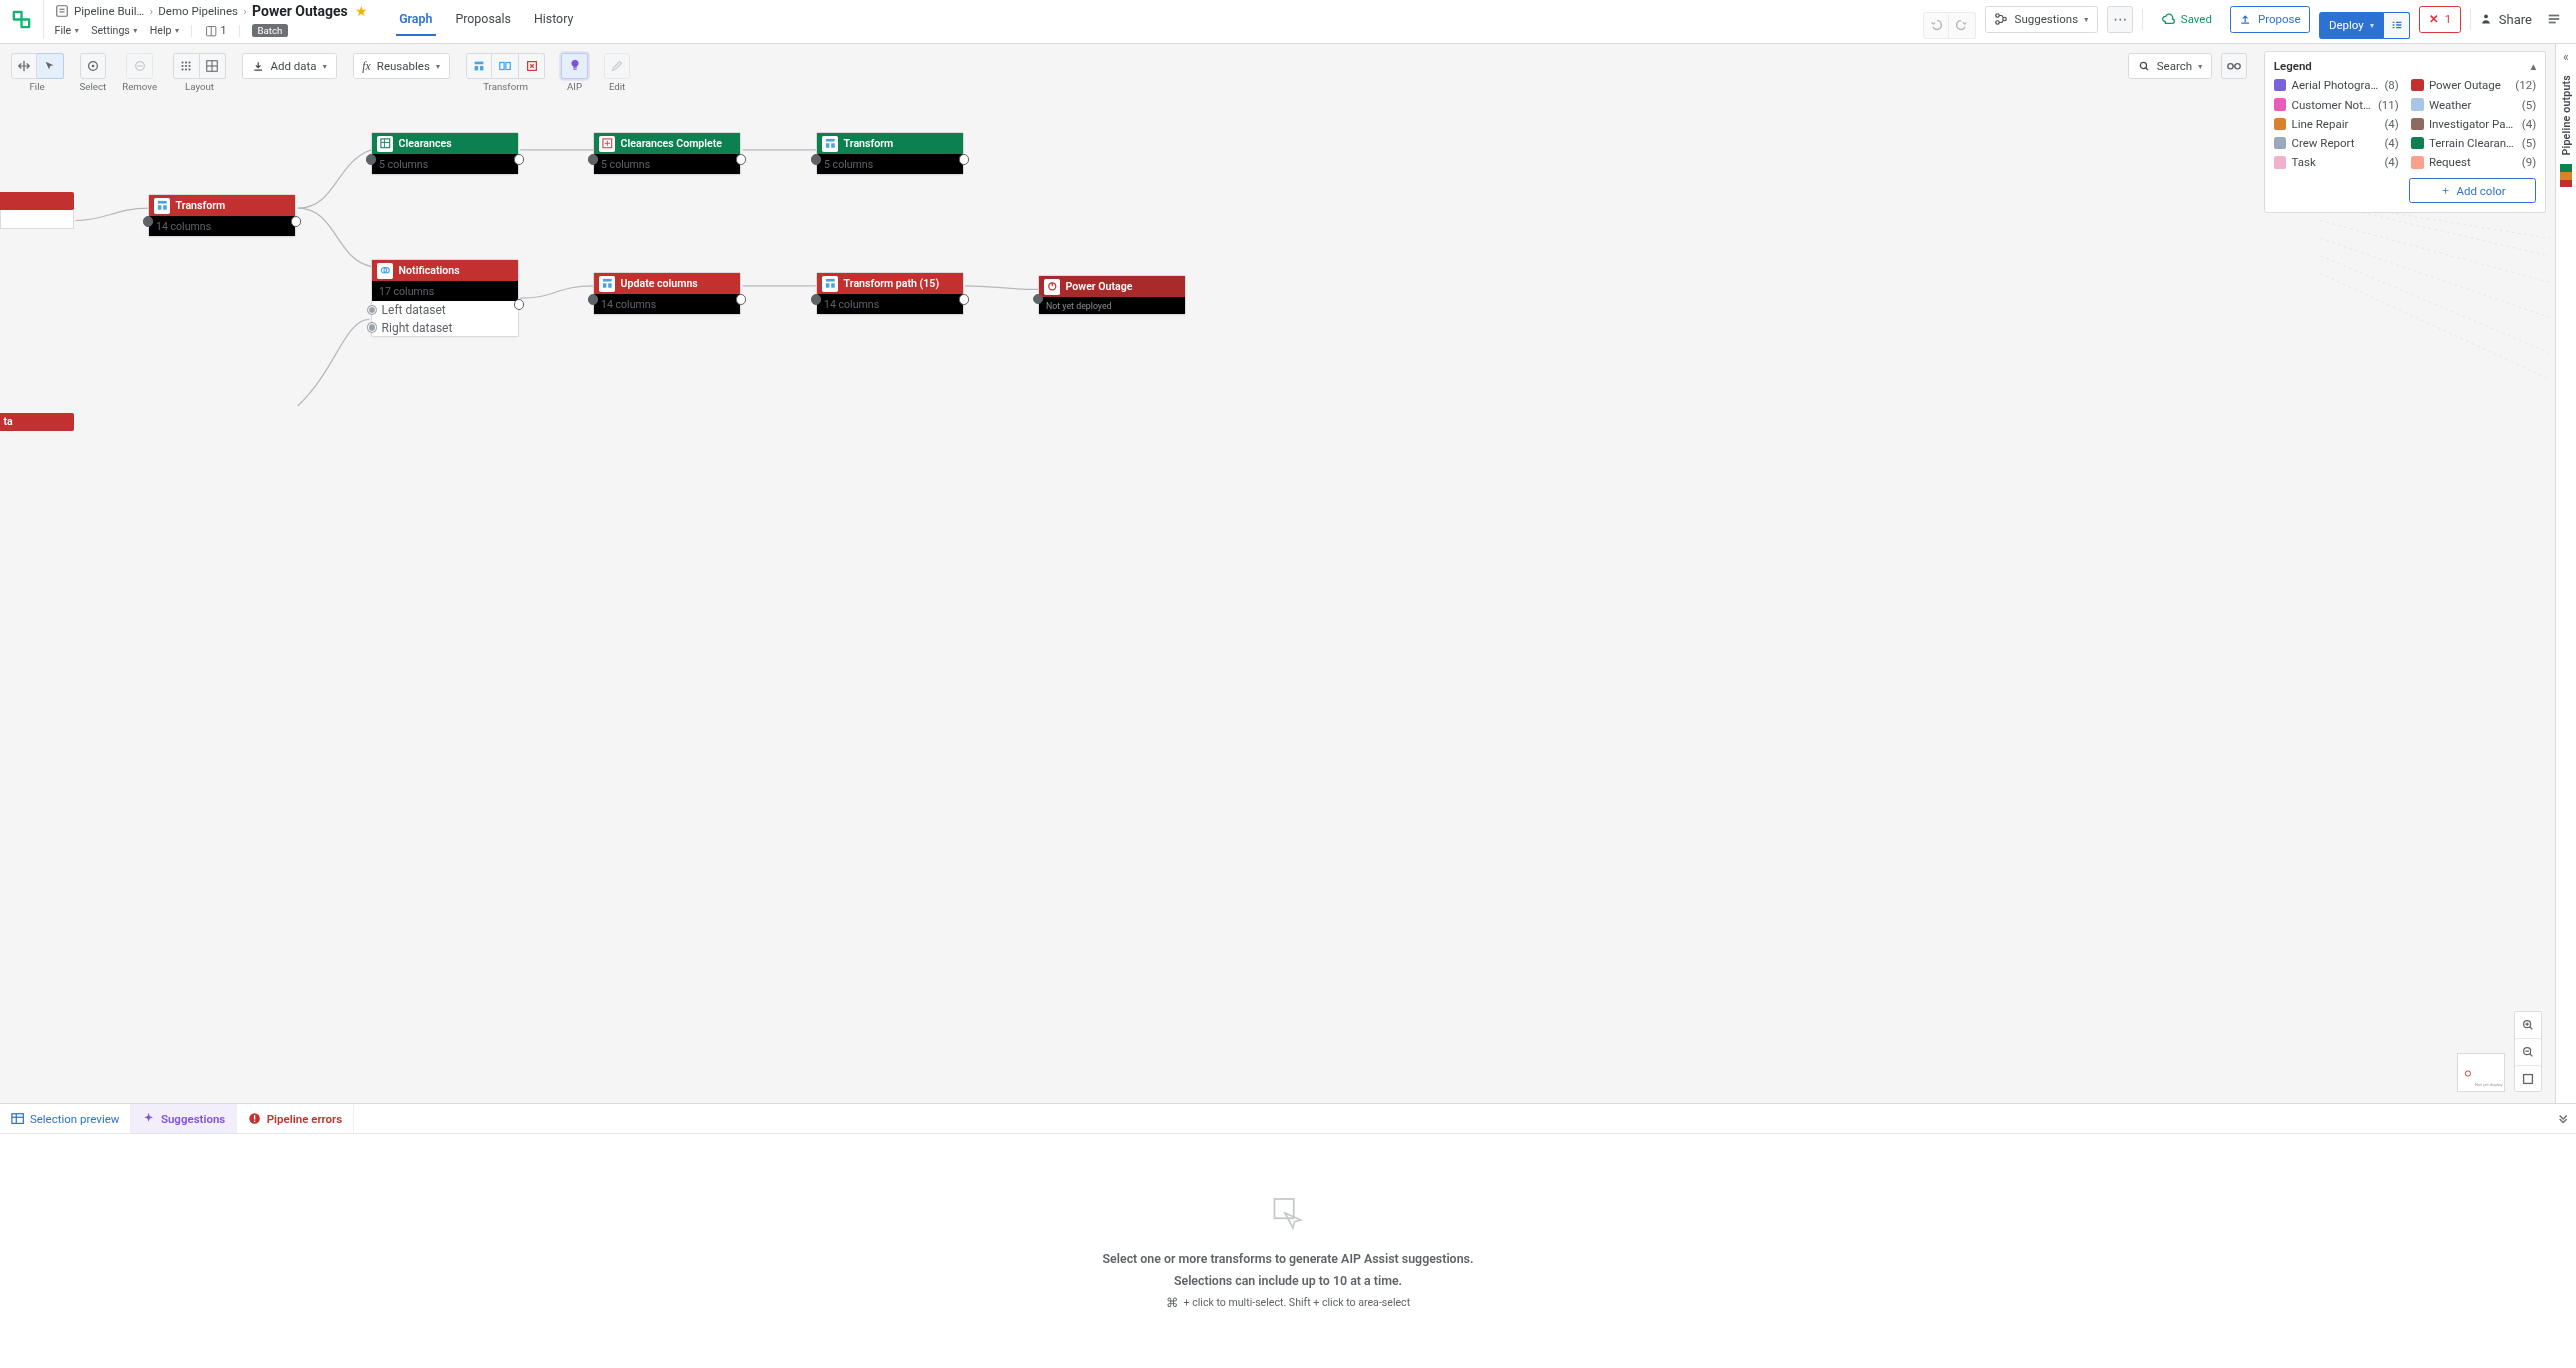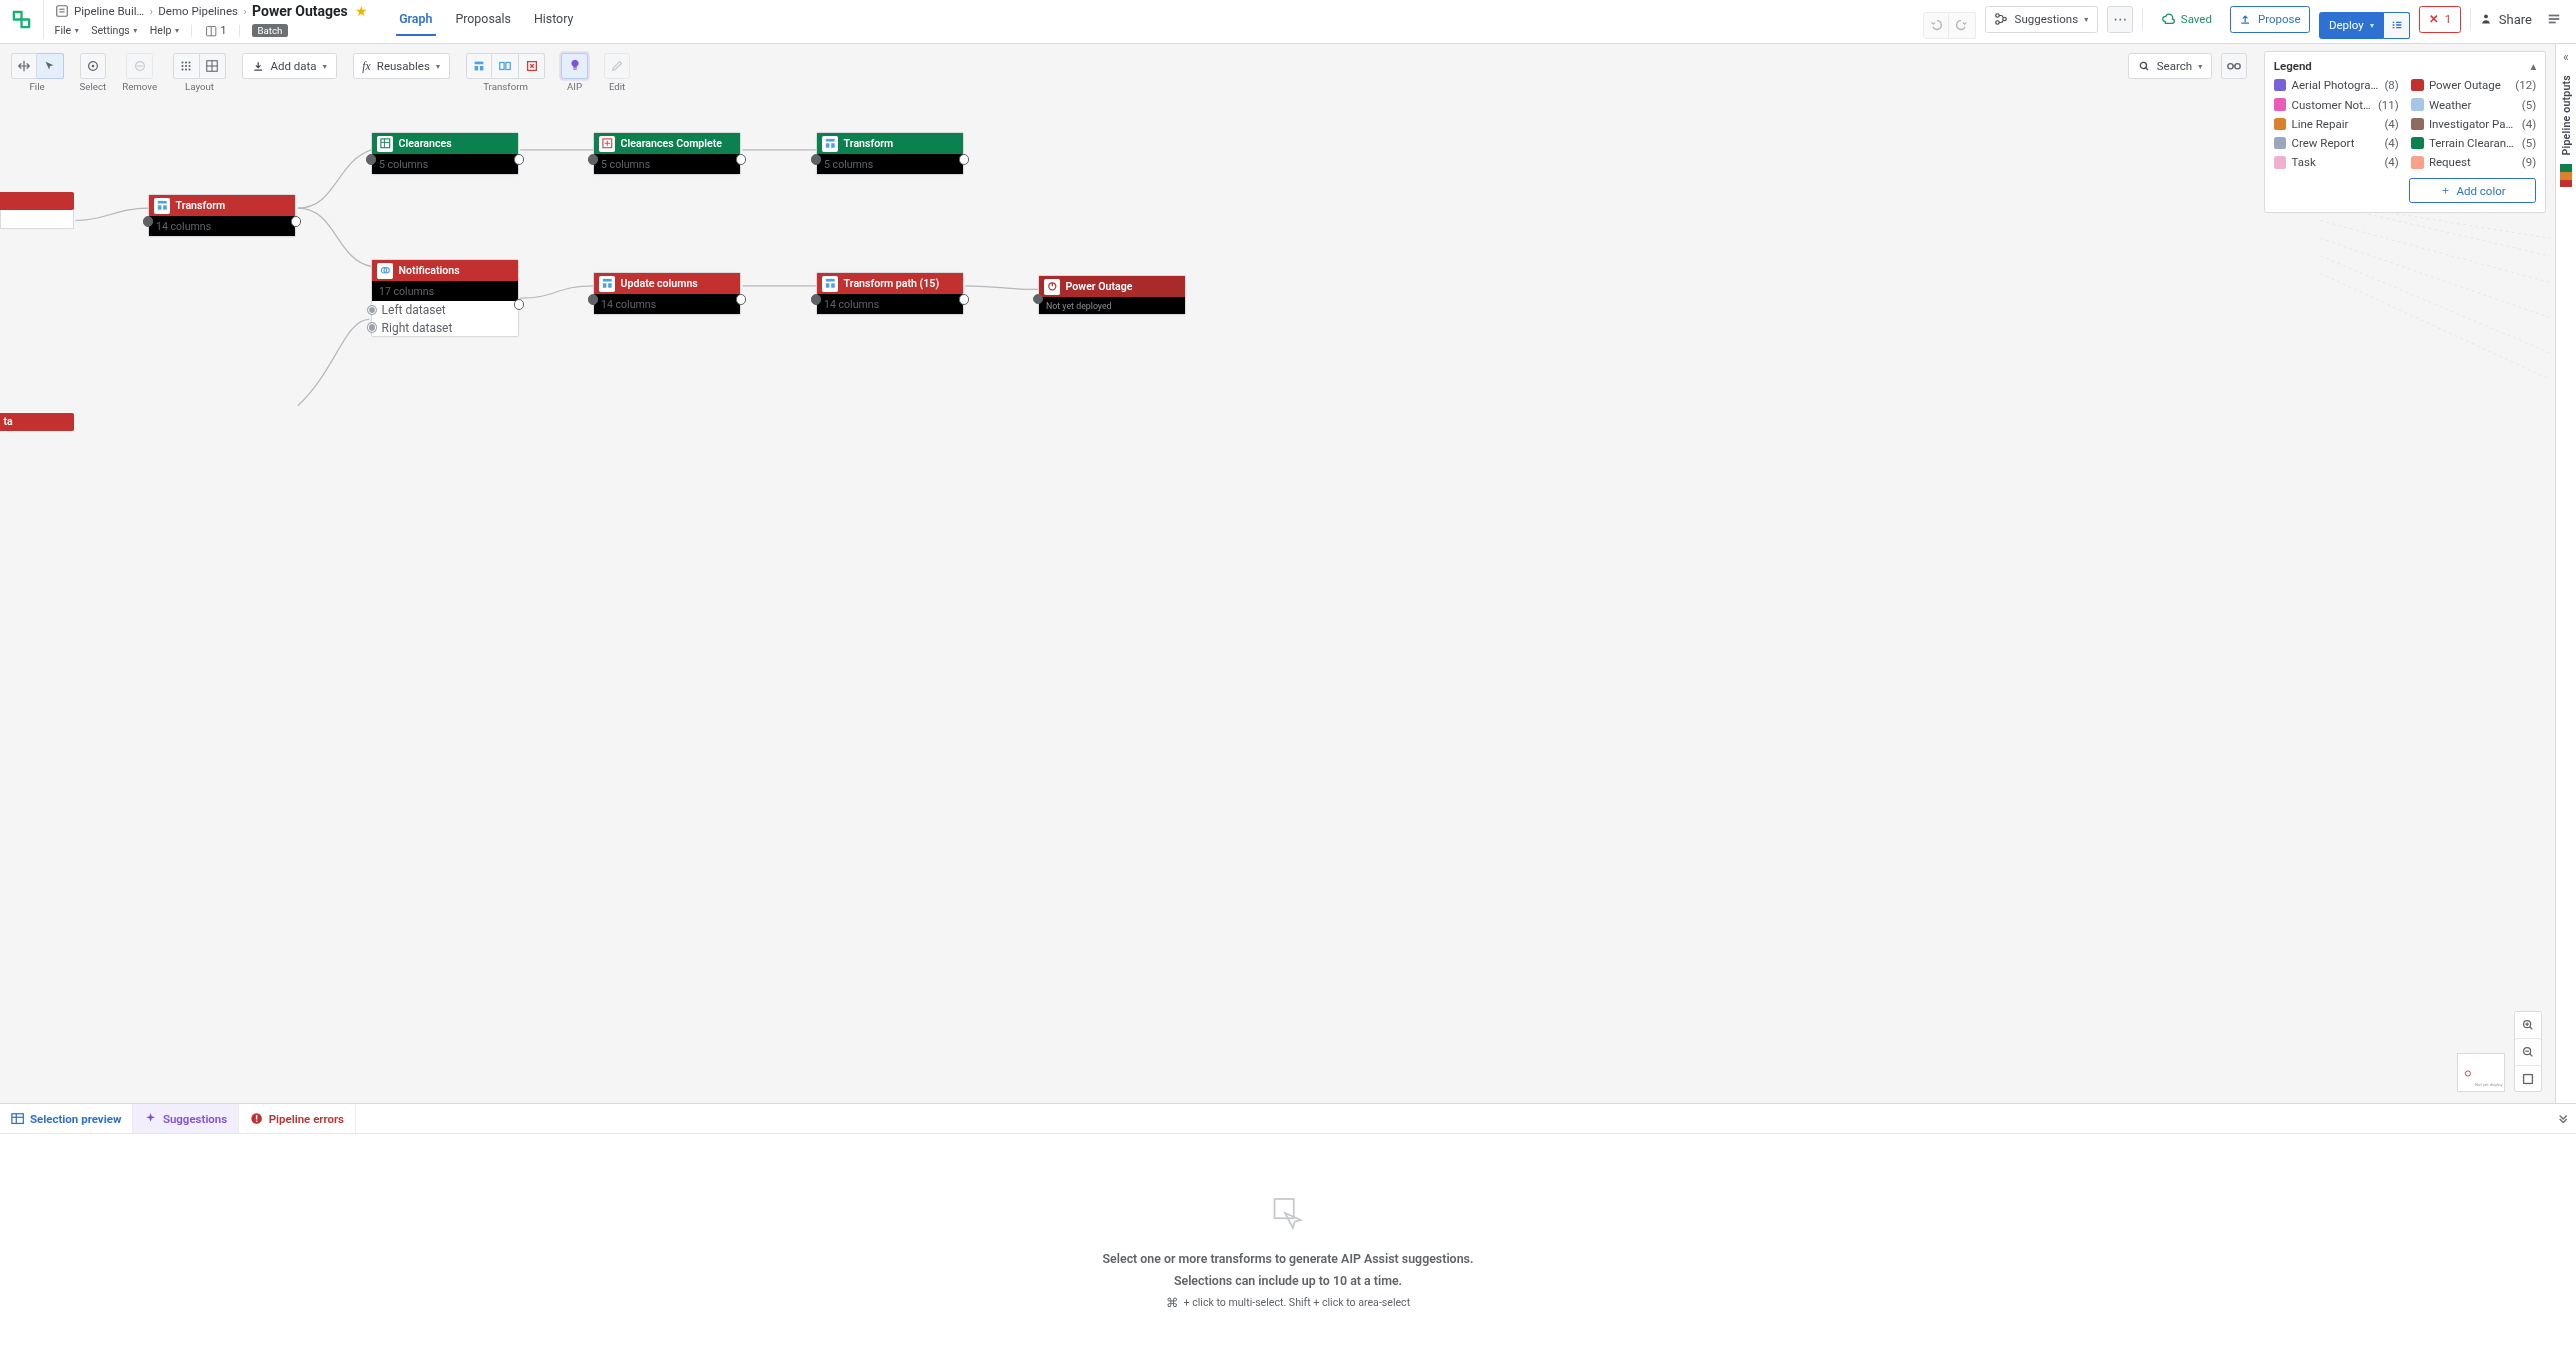--- a/index.html
+++ b/index.html
@@ -105,21 +105,21 @@
 .side-rail .collapse { color: #6b7075; cursor: pointer; font-size: 12.4px; }
 .side-rail .vlabel { writing-mode: vertical-rl; transform: rotate(180deg); font-size: 10.6px; color: #43484e; font-weight: 600; margin-top: 5.3px; letter-spacing: 0.2px; }
 .side-badge { width: 12.4px; height: 23px; display:flex; flex-direction:column; margin-top: 3.5px; }
 .side-badge span { flex:1; }
 
 
 .bottom-panel { height: 265px; background: #fff; border-top: 0.9px solid #d8dadd; display: flex; flex-direction: column; }
 .bp-tabs { display: flex; align-items: center; border-bottom: 0.9px solid #e4e6ea; height: 30px; }
 .bp-tab { display: flex; align-items: center; gap: 5.3px; padding: 0 10.6px; height: 100%; font-size: 11.5px; cursor: pointer; border-right: 0.9px solid #eceef1; }
 .bp-tab .ticon { width: 14px; height: 14px; display: inline-flex; align-items: center; justify-content: center; }
-.bp-tab.sel-preview { color: #2d72d2; font-weight: 700; }
+.bp-tab.sel-preview { color: #2d72d2; font-weight: 400; }
 .bp-tab.suggestions { color: #7d53de; background: #f3eefc; font-weight: 600; }
 .bp-tab.errors { color: #c23030; font-weight: 600; }
 .bp-spacer { flex: 1; }
 .bp-collapse { width: 26.5px; display: flex; align-items: center; justify-content: center; color: #6b7075; cursor: pointer; }
 
 .bp-body { flex: 1; display: flex; flex-direction: column; align-items: center; justify-content: center; gap: 7px; color: #5f6368; }
 .bp-body .big-icon { color: #c4c8cd; }
 .bp-body .line1 { font-size: 12.4px; font-weight: 600; color: #5f6368; }
 .bp-body .line2 { font-size: 12.4px; font-weight: 600; color: #5f6368; }
 .bp-body .hint { font-size: 10.6px; display: flex; align-items: center; gap: 5.3px; }

